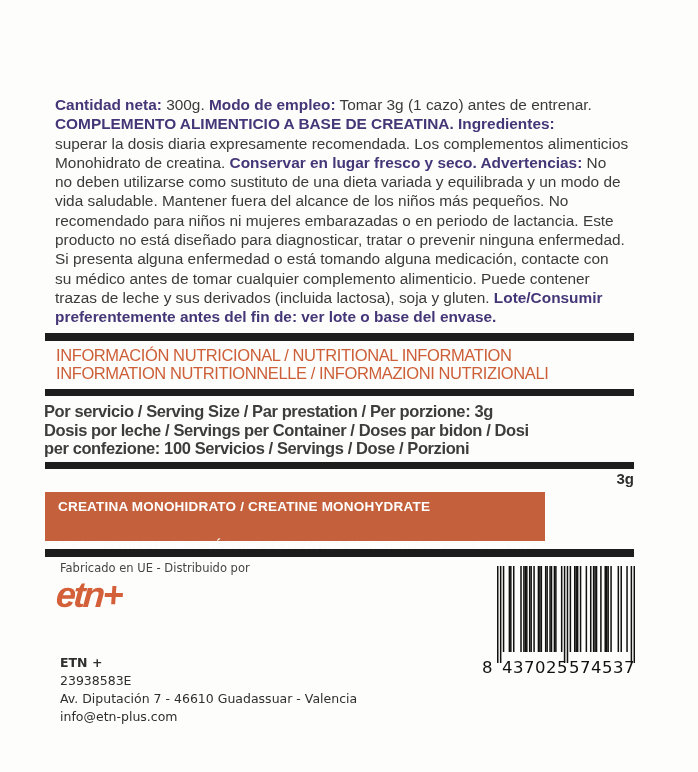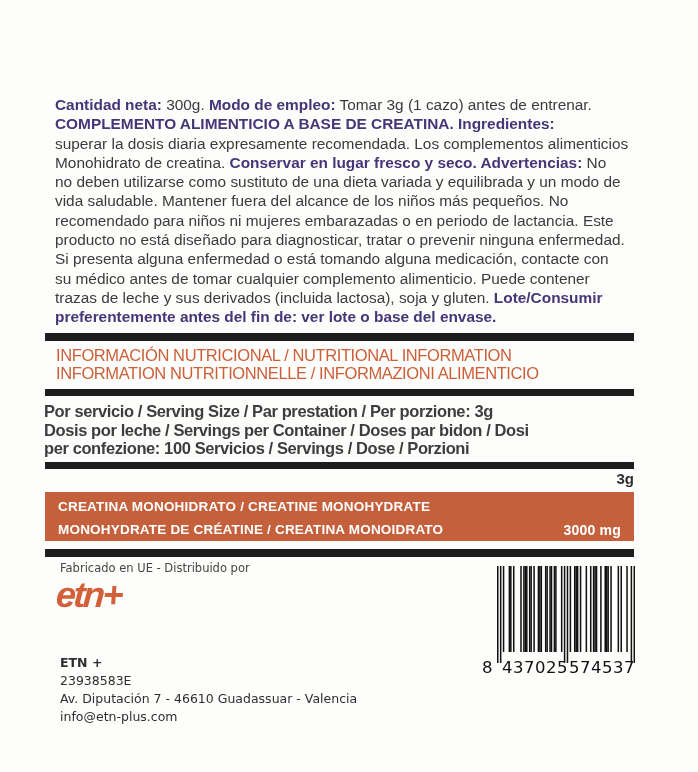--- a/index.html
+++ b/index.html
@@ -43,29 +43,29 @@
     color:#3d3d3d;font-weight:bold;font-size:16.5px;line-height:18.7px;
     letter-spacing:-0.4px;white-space:nowrap;
   }
   
   .col-header{
     position:absolute;top:470px;right:64px;
     font-weight:bold;font-size:15px;color:#2e2e2e;
   }
   
   .nutrient-block{
-    position:absolute;left:45px;top:492px;width:589px;height:49px;
+    position:absolute;left:45px;top:492px;width:500px;height:49px;
     background:var(--orange-bg);color:#fff;
     padding:7px 13px 16px 13px;
   }
   .nutrient-block .nline1{
     font-weight:bold;font-size:13.5px;letter-spacing:0.2px;white-space:nowrap;
   }
   .nutrient-block .nline2{
-    margin-top:8px;display:flex;justify-content:space-between;align-items:flex-start;
+    margin-top:24px;display:flex;justify-content:space-between;align-items:flex-start;
     font-weight:bold;font-size:13.5px;letter-spacing:0.2px;white-space:nowrap;
   }
   .nutrient-block .amount{font-size:14px;}
   
   .made-in{
     position:absolute;left:60px;top:561px;
     font-size:11.5px;color:#454545;font-family:"DejaVu Sans",sans-serif;
   }
   .logo{
     position:absolute;left:56px;top:577px;
@@ -112,21 +112,21 @@
       <div class="bline"><span>Si presenta alguna enfermedad o está tomando alguna medicación, contacte con</span></div>
       <div class="bline"><span>su médico antes de tomar cualquier complemento alimenticio. Puede contener</span></div>
       <div class="bline"><span>trazas de leche y sus derivados (incluida lactosa), soja y gluten. </span><span class="b">Lote/Consumir</span></div>
       <div class="bline"><span class="b">preferentemente antes del fin de: ver lote o base del envase.</span></div>
     </div>
 
   <div class="rule r1"></div>
 
   <div class="nutrition-heading">
     <div>INFORMACIÓN NUTRICIONAL / NUTRITIONAL INFORMATION</div>
-    <div>INFORMATION NUTRITIONNELLE / INFORMAZIONI ALIMENTICIO</div>
+    <div>INFORMATION NUTRITIONNELLE / INFORMAZIONI NUTRIZIONALI</div>
   </div>
 
   <div class="rule r2"></div>
 
   <div class="serving">
     <div>Por servicio / Serving Size / Par prestation / Per porzione: 3g</div>
     <div>Dosis por leche / Servings per Container / Doses par bidon / Dosi</div>
     <div>per confezione: 100 Servicios / Servings / Dose / Porzioni</div>
   </div>
 

